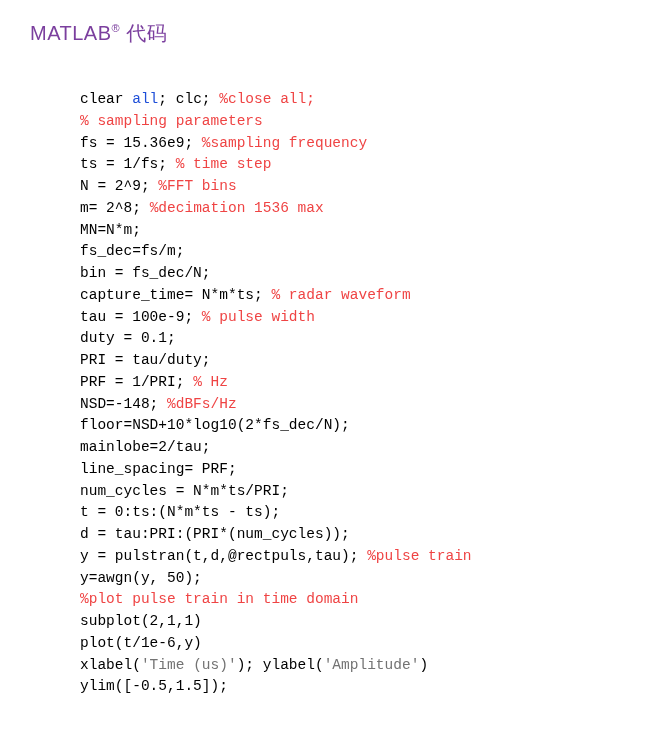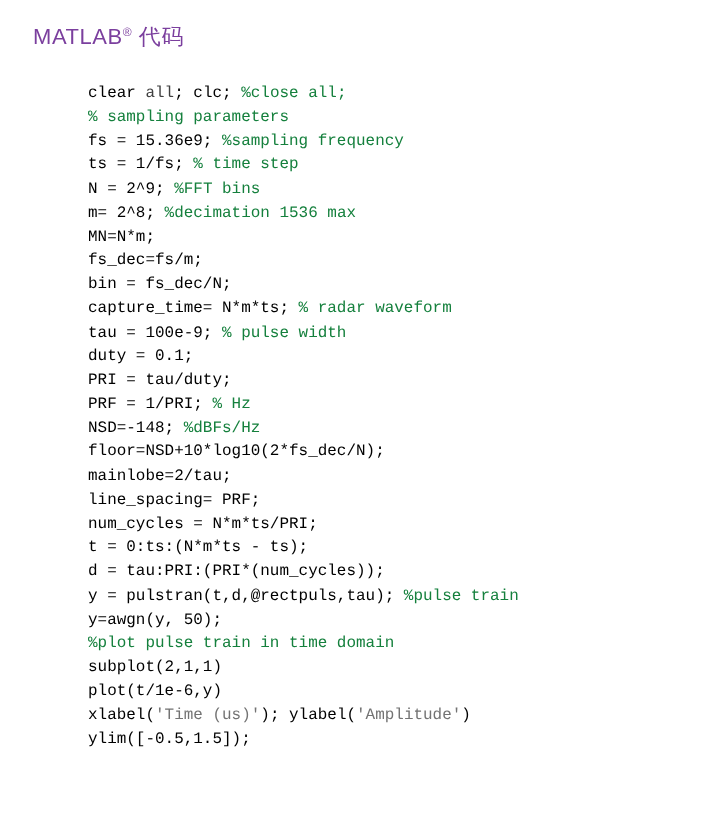--- a/index.html
+++ b/index.html
@@ -11,43 +11,43 @@
       font-family: Arial, sans-serif;
       background: #ffffff;
       width: 648px;
       height: 745px;
       padding: 20px 30px;
     }
     .title {
       color: #7b3f9e;
       font-size: 20px;
       font-weight: normal;
-      margin-bottom: 28px;
+      margin-bottom: 42px;
       letter-spacing: 0.5px;
     }
     .title .reg {
       font-size: 11px;
       vertical-align: super;
     }
     .code-block {
       font-family: 'Courier New', Courier, monospace;
       font-size: 14.5px;
       line-height: 1.5;
       margin-left: 50px;
       color: #000000;
       white-space: pre;
     }
     .comment {
-      color: #15803d;
+      color: #ef4444;
     }
     .string {
       color: #737373;
     }
     .keyword {
-      color: #404040;
+      color: #1d4ed8;
     }
     .code-line {
       display: block;
     }
   </style>
 </head>
 <body>
 
 <div class="title">
   <span>MATLAB</span><span class="reg">®</span><span> 代码</span>

